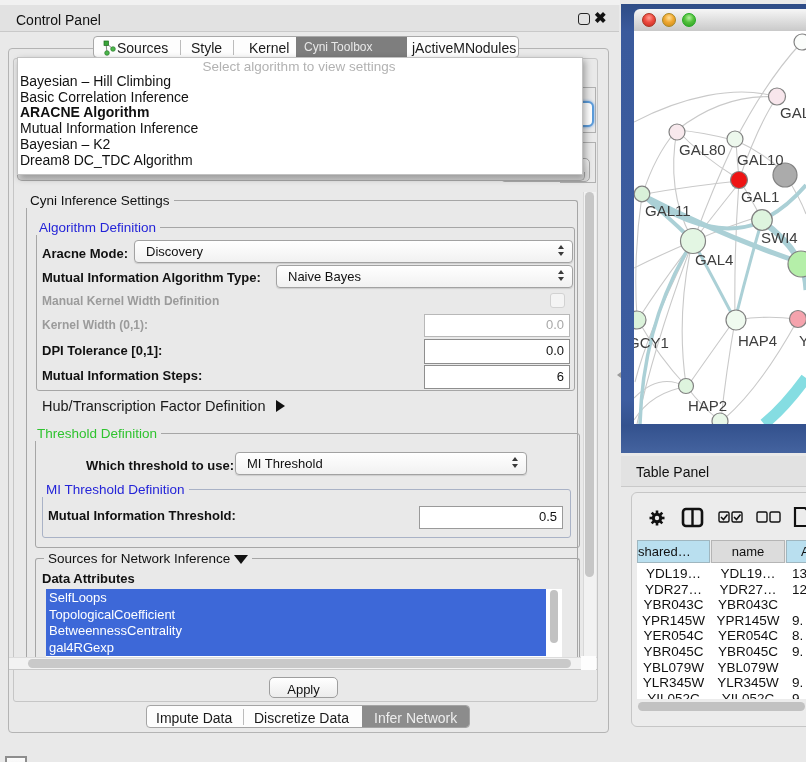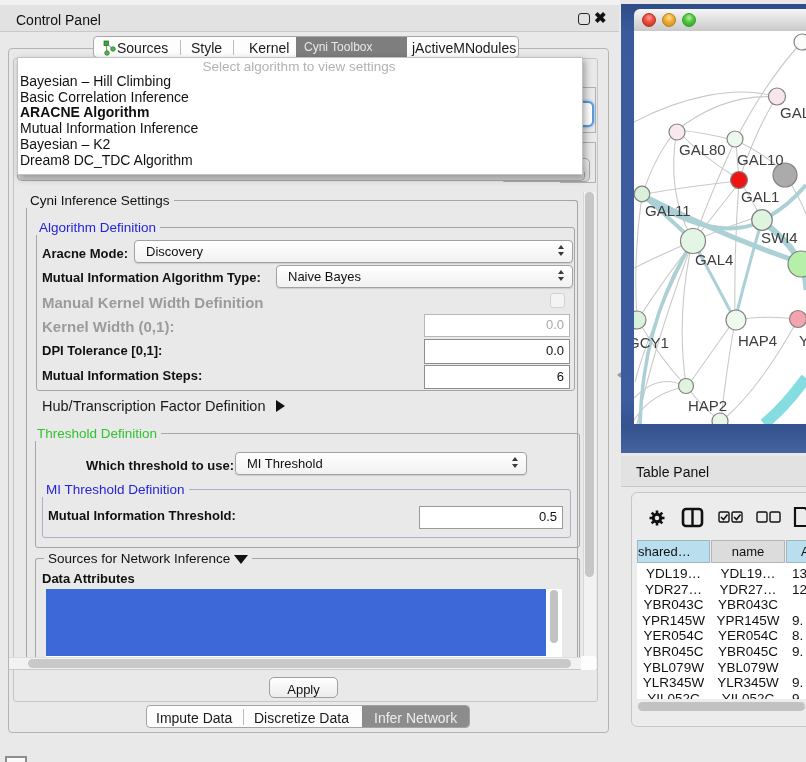--- a/index.html
+++ b/index.html
@@ -1,20 +1,20 @@
 <!DOCTYPE html>
 <html><head>
 <meta charset="utf-8">
 <style>
   html,body{margin:0;padding:0;}
   body{width:806px;height:762px;position:relative;overflow:hidden;
        font-family:"Liberation Sans",sans-serif;background:#e9e9e9;}
   .abs{position:absolute;}
   .lbl{font-size:13px;font-weight:bold;color:#111;}
-  .dlbl{font-size:15px;font-weight:bold;color:#9b9b9b;}
+  .dlbl{font-size:12px;font-weight:bold;color:#9b9b9b;}
   .combo{position:absolute;border:1px solid #a2a2a2;border-radius:4px;
          background:linear-gradient(#ffffff,#f1f1f1);box-shadow:0 1px 1px rgba(0,0,0,0.12);}
   .combo .txt{position:absolute;left:11px;top:3px;font-size:13px;color:#111;}
   .arr{position:absolute;right:7px;top:4px;width:7px;display:block;}
   .arr .up{display:block;width:0;height:0;border-left:3.5px solid transparent;border-right:3.5px solid transparent;border-bottom:4.5px solid #3a3a3a;margin-bottom:3px;}
   .arr .dn{display:block;width:0;height:0;border-left:3.5px solid transparent;border-right:3.5px solid transparent;border-top:4.5px solid #3a3a3a;}
   .field{position:absolute;background:#fff;font-size:13px;text-align:right;}
   .gbox{position:absolute;border:1px solid #a6a6a6;border-radius:3px;}
   .gtitle{position:absolute;background:#e9e9e9;padding:0 4px;font-size:13.5px;}
 </style>
@@ -108,20 +108,21 @@
   <div class="lbl abs" style="left:48px;top:508px;">Mutual Information Threshold:</div>
   <div class="field" style="left:419px;top:506px;width:137px;height:19px;border:1px solid #9a9a9a;color:#111;padding:2px 5px 0 0;">0.5</div>
 
   <div class="gbox" style="left:35px;top:558px;width:543px;height:104px;border-bottom:none;border-radius:3px 3px 0 0;"></div>
   <div class="gtitle" style="left:44px;top:551px;color:#111;">Sources for Network Inference <span style="display:inline-block;width:0;height:0;border-left:7px solid transparent;border-right:7px solid transparent;border-top:9px solid #111;position:relative;top:1px;"></span></div>
 
   <div class="lbl abs" style="left:42px;top:571px;font-size:13px;">Data Attributes</div>
 
   <div class="abs" style="left:46px;top:589px;width:516px;height:70px;background:#ffffff;overflow:hidden;">
     <div style="position:absolute;left:0;top:0;width:500px;height:67px;background:#3d68d8;"></div>
+    <div style="position:absolute;left:3px;top:1px;font-size:13px;color:#fff;line-height:16.6px;">SelfLoops<br>TopologicalCoefficient<br>BetweennessCentrality<br>gal4RGexp</div>
     <div style="position:absolute;left:504px;top:1px;width:8px;height:53px;background:#c2c2c2;border-radius:5px;"></div>
   </div>
 
   <div class="abs" style="left:583px;top:192px;width:12px;height:478px;background:#f2f2f2;border-left:1px solid #d8d8d8;"></div>
   <div class="abs" style="left:585px;top:192px;width:9px;height:385px;background:#c6c6c6;border-radius:5px;"></div>
 
   <div class="abs" style="left:9px;top:657px;width:588px;height:13px;background:#f2f2f2;border-top:1px solid #dcdcdc;border-bottom:1px solid #c9c9c9;box-sizing:border-box;"></div>
   <div class="abs" style="left:28px;top:659px;width:543px;height:9px;background:#c9c9c9;border-radius:5px;"></div>
   <div class="abs" style="left:581px;top:656px;width:15px;height:14px;background:#fdfdfd;"></div>
 </div>

